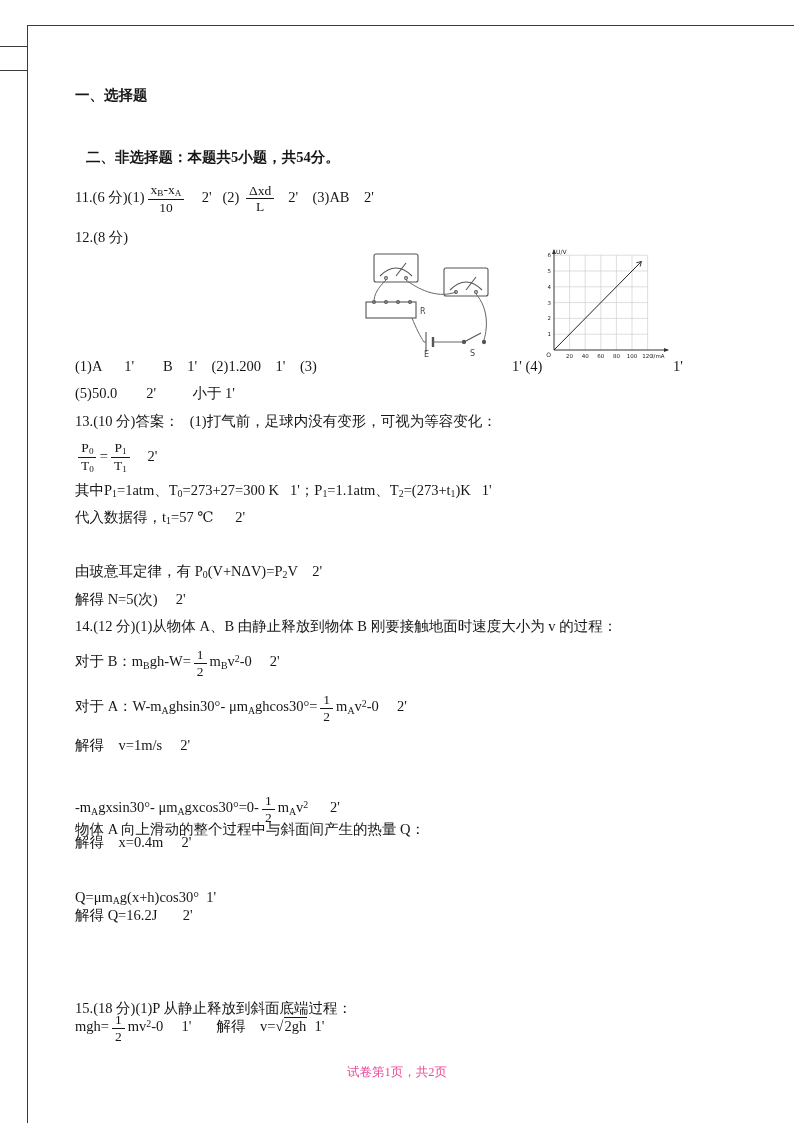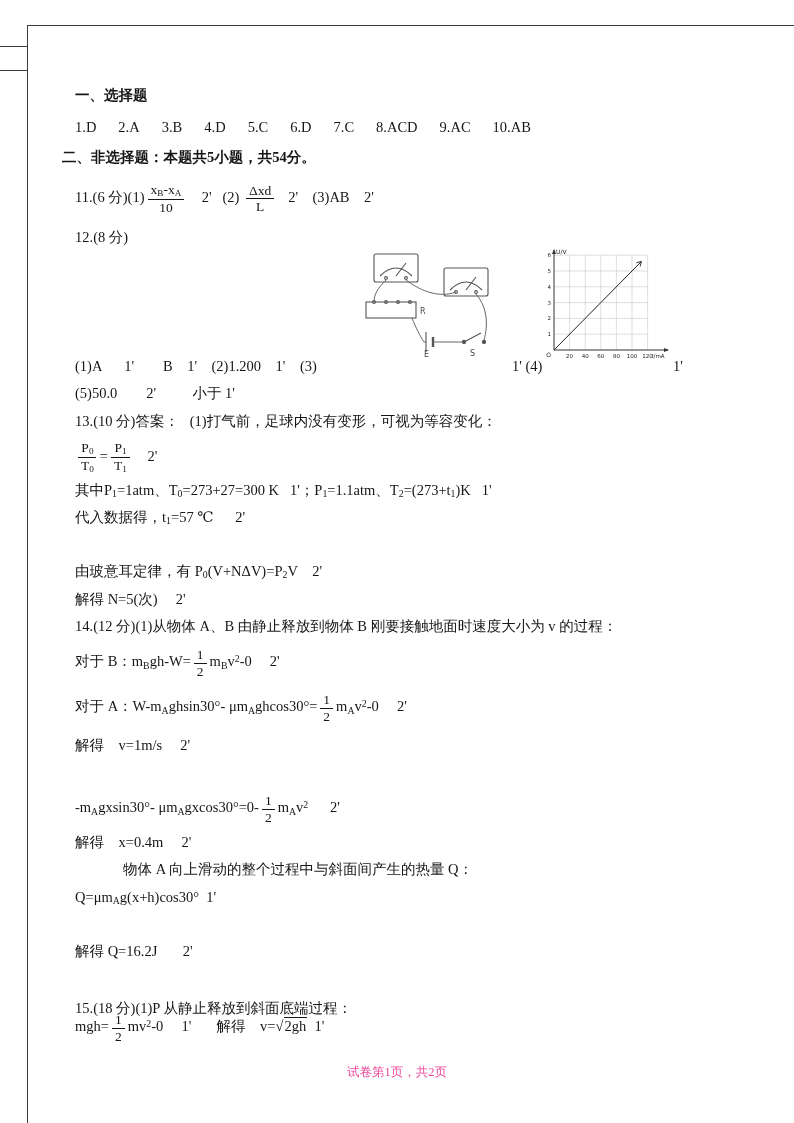--- a/index.html
+++ b/index.html
@@ -42,34 +42,22 @@
 
 <div class="page">
 
   <div class="frame" style="top:25px;left:28px;right:0;height:1px;"></div>
   <div class="frame" style="left:27px;top:25px;bottom:0;width:1px;"></div>
   <div class="frame" style="top:46px;left:0;width:27px;height:1px;"></div>
   <div class="frame" style="top:70px;left:0;width:27px;height:1px;"></div>
 
   <div class="line bold" style="top:86px;left:75px;">一、选择题</div>
 
-  <div class="line" style="top:118px;left:75px;display:flex;gap:22px;">
-    <span>1.D</span>
-    <span>2.A</span>
-    <span>3.B</span>
-    <span>4.D</span>
-    <span>5.C</span>
-    <span>6.D</span>
-    <span>7.C</span>
-    <span>8.ACD</span>
-    <span>9.AC</span>
-    <span>10.AB</span>
-  </div>
 
-  <div class="line bold" style="top:148px;left:62px;">二、非选择题：本题共5小题，共54分。</div>
+  <div class="line bold" style="top:148px;left:86px;">二、非选择题：本题共5小题，共54分。</div>
 
   <div class="line" style="top:182px;left:75px;">11.(6 分)(1)<span class="frac">
         <span>x<sub>B</sub>-x<sub>A</sub></span>
         <span>10</span>
       </span>&nbsp;&nbsp;&nbsp;&nbsp;2'&nbsp;&nbsp;&nbsp;(2)&nbsp;<span class="frac">
         <span>Δxd</span>
         <span>L</span>
       </span>&nbsp;&nbsp;&nbsp;2'&nbsp;&nbsp;&nbsp;&nbsp;(3)AB&nbsp;&nbsp;&nbsp;&nbsp;2'</div>
 
   <div class="line" style="top:228px;left:75px;">12.(8 分)</div>
@@ -180,23 +168,23 @@
   <div class="line" style="top:692px;left:75px;">对于 A：W-m<sub>A</sub>ghsin30°- μm<sub>A</sub>ghcos30°=<span class="frac">
         <span>1</span>
         <span>2</span>
       </span>m<sub>A</sub>v<sup>2</sup>-0&nbsp;&nbsp;&nbsp;&nbsp;&nbsp;2'</div>
   <div class="line" style="top:736px;left:75px;">解得&nbsp;&nbsp;&nbsp;&nbsp;v=1m/s&nbsp;&nbsp;&nbsp;&nbsp;&nbsp;2'</div>
   <div class="line" style="top:793px;left:75px;">-m<sub>A</sub>gxsin30°- μm<sub>A</sub>gxcos30°=0-<span class="frac">
         <span>1</span>
         <span>2</span>
       </span>m<sub>A</sub>v<sup>2</sup>&nbsp;&nbsp;&nbsp;&nbsp;&nbsp;&nbsp;2'</div>
   <div class="line" style="top:833px;left:75px;">解得&nbsp;&nbsp;&nbsp;&nbsp;x=0.4m&nbsp;&nbsp;&nbsp;&nbsp;&nbsp;2'</div>
-  <div class="line" style="top:860px;left:75px;margin-left:48px;">物体 A 向上滑动的整个过程中与斜面间产生的热量 Q：</div>
+  <div class="line" style="top:820px;left:75px;">物体 A 向上滑动的整个过程中与斜面间产生的热量 Q：</div>
   <div class="line" style="top:888px;left:75px;">Q=μm<sub>A</sub>g(x+h)cos30°&nbsp;&nbsp;1'</div>
-  <div class="line" style="top:942px;left:75px;">解得 Q=16.2J&nbsp;&nbsp;&nbsp;&nbsp;&nbsp;&nbsp;&nbsp;2'</div>
+  <div class="line" style="top:906px;left:75px;">解得 Q=16.2J&nbsp;&nbsp;&nbsp;&nbsp;&nbsp;&nbsp;&nbsp;2'</div>
 
   <div class="line" style="top:975px;left:75px;margin-top:24px;">15.(18 分)(1)P 从静止释放到斜面底端过程：</div>
   <div class="line" style="top:1012px;left:75px;">mgh=<span class="frac">
         <span>1</span>
         <span>2</span>
       </span>mv<sup>2</sup>-0&nbsp;&nbsp;&nbsp;&nbsp;&nbsp;1'&nbsp;&nbsp;&nbsp;&nbsp;&nbsp;&nbsp;&nbsp;解得&nbsp;&nbsp;&nbsp;&nbsp;v=<span class="sqrt">√<span class="ovl">2gh</span></span>&nbsp;&nbsp;1'</div>
 
   <div class="footer">试卷第1页，共2页</div>
 
 </div>

